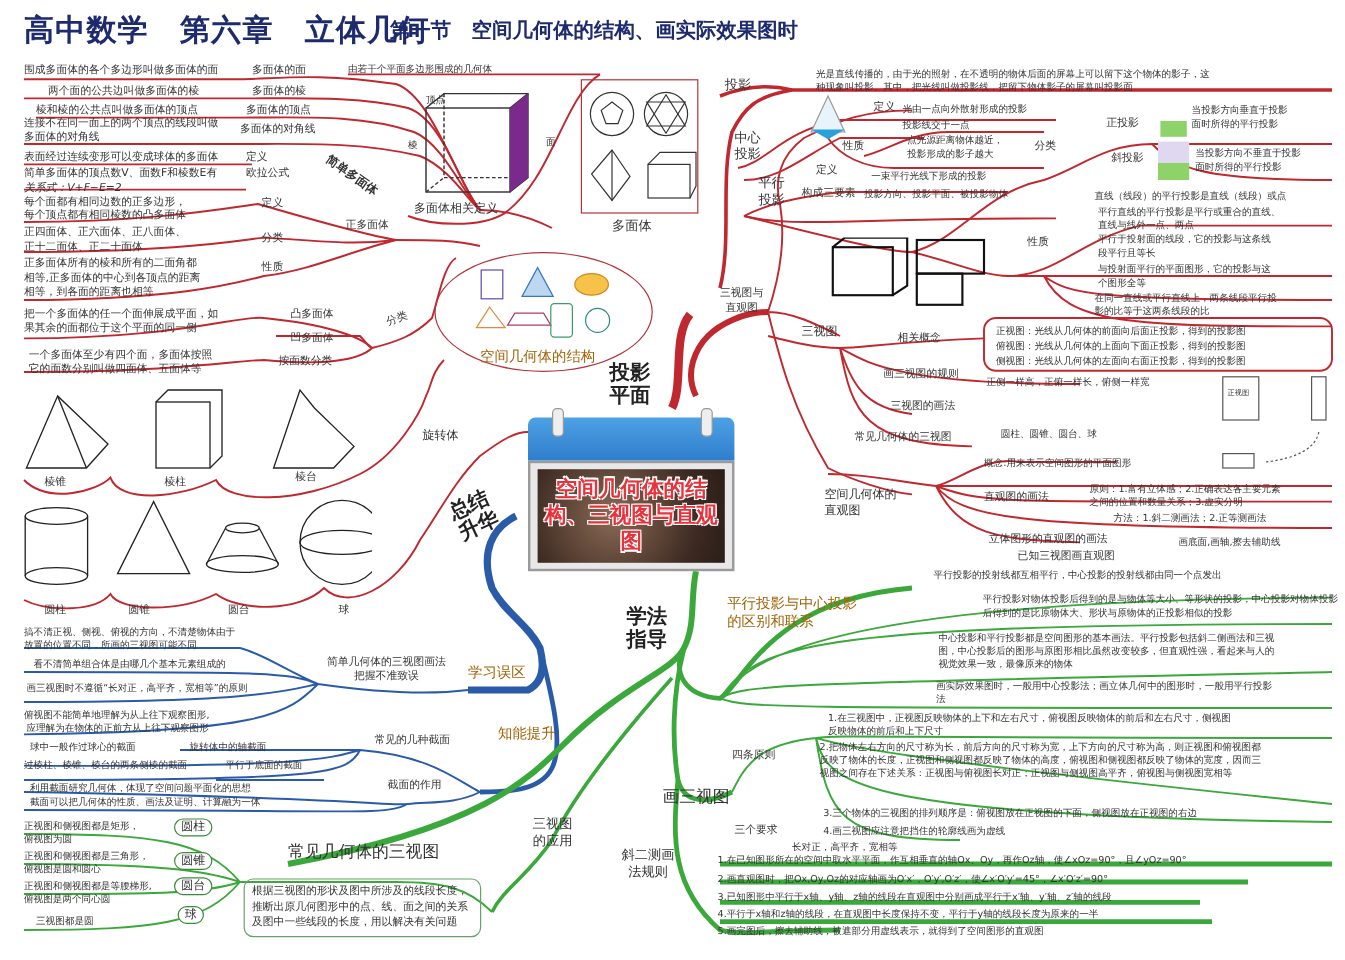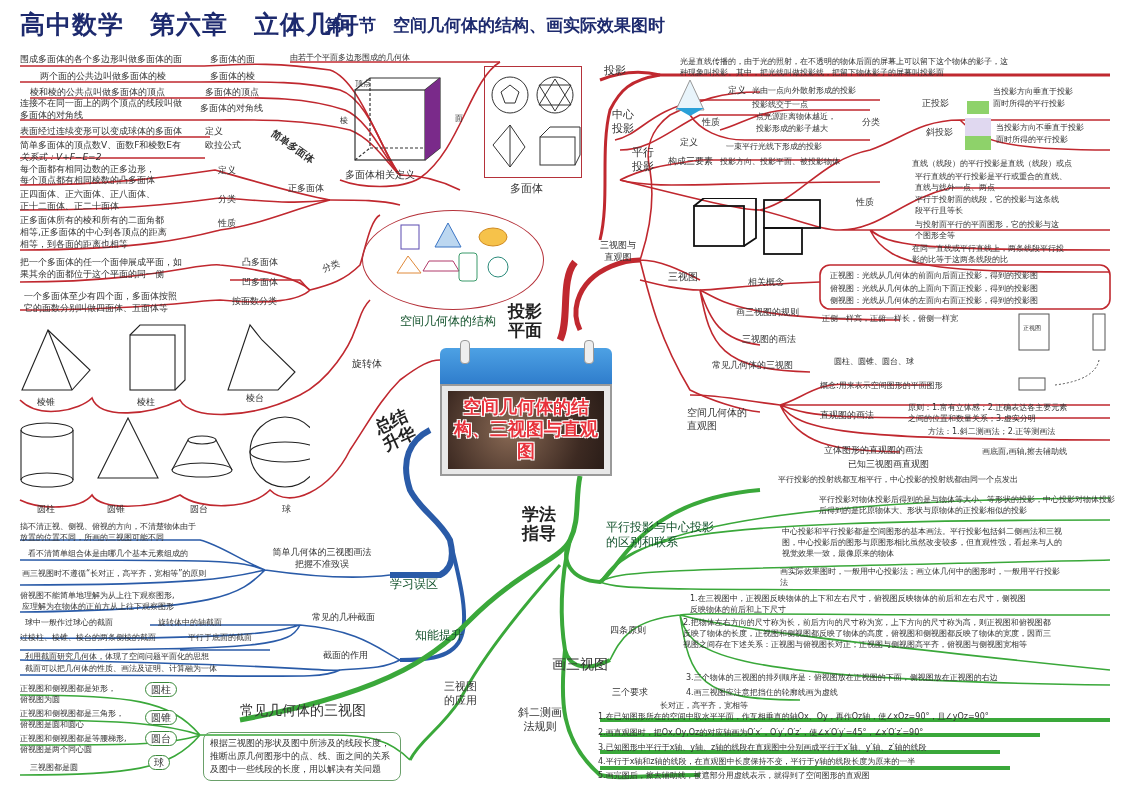--- a/index.html
+++ b/index.html
@@ -5,25 +5,25 @@
   html,body{margin:0;padding:0;background:#fff;}
   body{width:1121px;height:800px;position:relative;overflow:hidden;font-family:"DejaVu Sans","Liberation Sans",sans-serif;color:#333;}
   .abs{position:absolute;white-space:nowrap;}
   svg.lines{position:absolute;left:0;top:0;width:1121px;height:800px;}
   .title-main{left:20px;top:8px;font-size:25px;font-weight:bold;color:#1d2a6e;letter-spacing:1px;}
   .title-sub{left:325px;top:14px;font-size:17px;font-weight:bold;color:#1d2a6e;}
   .t9{font-size:9px;line-height:12px;color:#333;}
   .t8{font-size:8px;line-height:11px;color:#333;}
   .t10{font-size:10px;line-height:13px;color:#333;}
   .t11{font-size:11px;line-height:14px;color:#333;}
-  .t12{font-size:12px;line-height:15px;color:#14532d;margin-top:24px;}
+  .t12{font-size:12px;line-height:15px;color:#a16207;}
   .t14{font-size:14px;line-height:17px;color:#333;}
   .big{font-size:17px;line-height:20px;font-weight:bold;color:#222;}
   .box{position:absolute;border:1.5px solid #b5323a;}
-  .center{position:absolute;left:440px;top:340px;width:148px;height:136px;font-family:Liberation Mono, monospace;}
+  .center{position:absolute;left:440px;top:340px;width:148px;height:136px;}
   .cal-top{position:absolute;left:0;top:8px;width:172px;height:36px;background:linear-gradient(#4da1e4,#2f7dcc);border-radius:6px 6px 0 0;}
   .cal-body{position:absolute;left:0;top:44px;width:172px;height:92px;background:#e8e8e8;border:2px solid #9a9a9a;box-sizing:border-box;}
   .cal-img{position:absolute;left:6px;top:5px;width:156px;height:78px;background:radial-gradient(circle at 40% 50%,#8a6a55,#3d2a22 70%,#2a1d18);}
   .cal-ring{position:absolute;top:0;width:8px;height:22px;background:#eee;border:1px solid #999;border-radius:4px;}
   .cal-title{position:absolute;left:0;top:6px;width:156px;text-align:center;font-size:18px;line-height:22px;font-weight:bold;color:#e8323c;text-shadow:1px 1px 0 #fff,-1px -1px 0 #fff,1px -1px 0 #fff,-1px 1px 0 #fff;white-space:normal;}
   .pill{position:absolute;border:1.3px solid #3a8a3a;border-radius:10px;font-size:10px;padding:0 5px;line-height:13px;background:#fff;}
   .rbox{position:absolute;border:1.5px solid #6aa06a;border-radius:8px;padding:4px 6px;font-size:9px;line-height:13px;white-space:normal;}
 </style>
 </head>
 <body>

